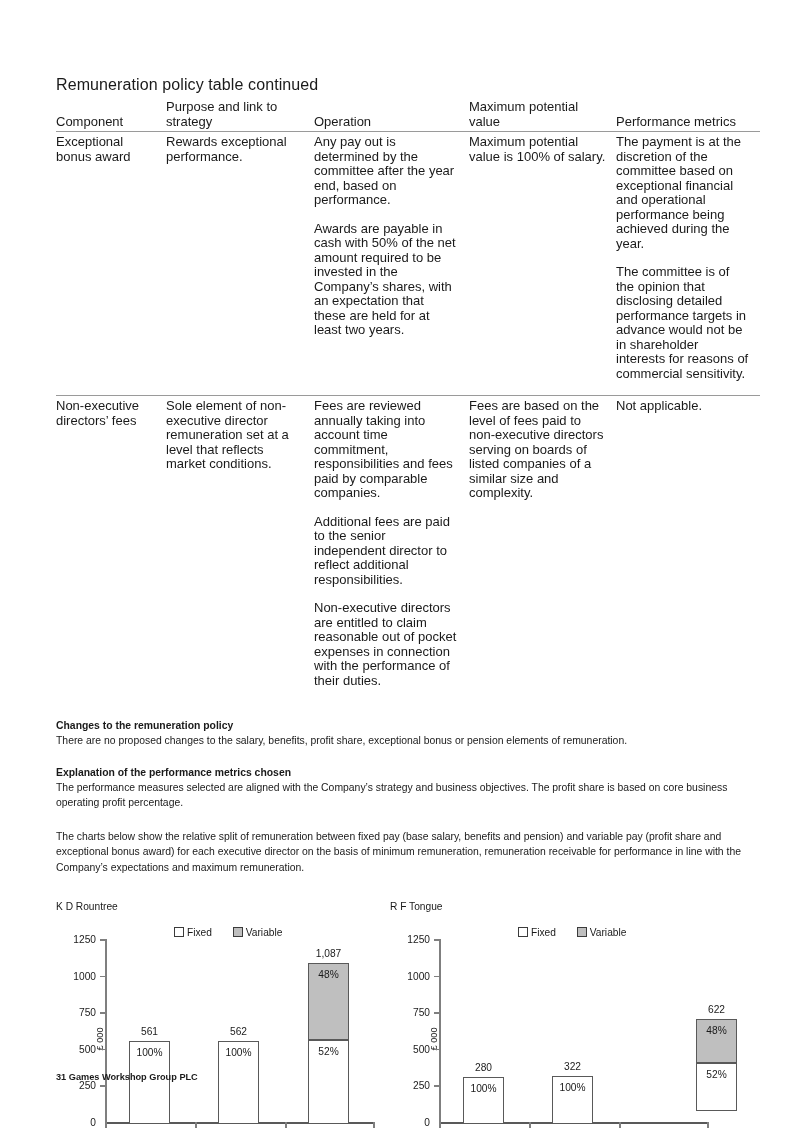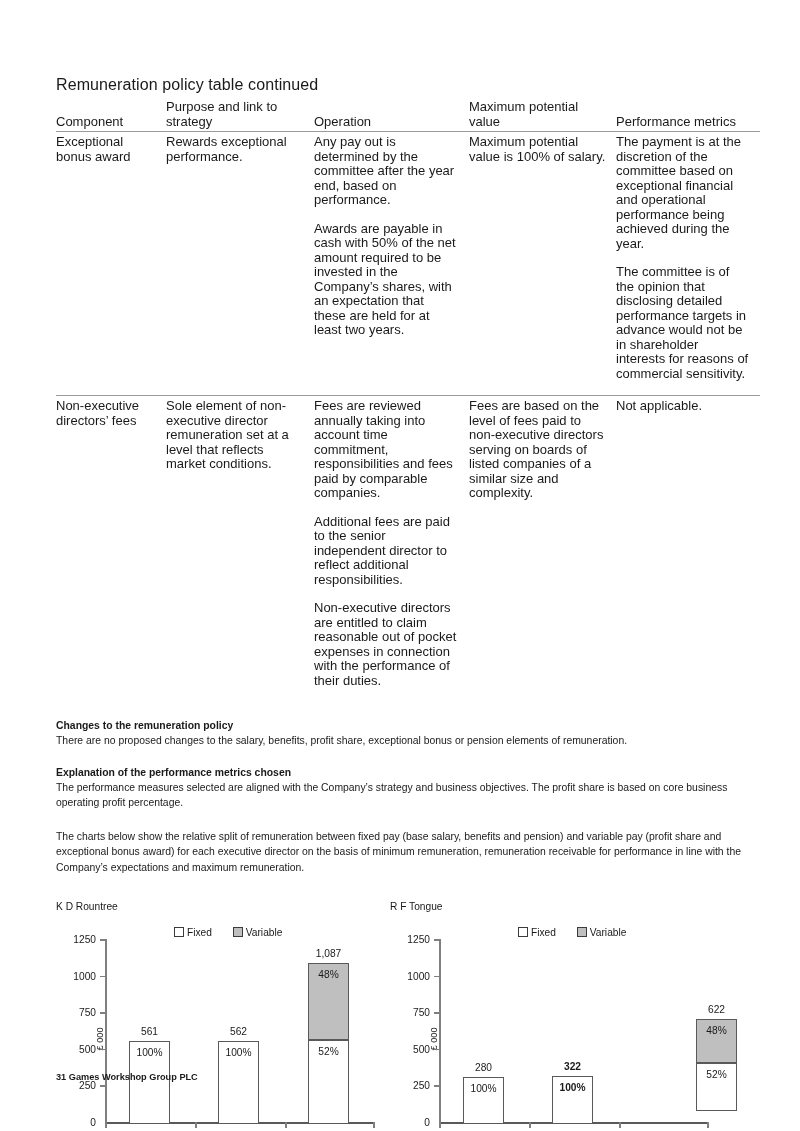--- a/index.html
+++ b/index.html
@@ -268,21 +268,21 @@
         <div class="xtick" style="left:180px;"></div>
         <div class="xtick" style="left:268px;"></div>
 
         <div class="bar" style="left:24px; height:47.5px;">
           <div class="total">280</div>
           <div class="seg fixed" style="height:47.5px;">
             <span class="pct">100%</span>
           </div>
         </div>
 
-        <div class="bar" style="left:113px; height:47.7px;font-weight:bold;">
+        <div class="bar" style="left:113px; height:47.7px;">
           <div class="total">322</div>
           <div class="seg fixed" style="height:47.7px;">
             <span class="pct">100%</span>
           </div>
         </div>
 
         <div class="bar" style="left:209px; height:105px;margin-left:48px;">
           <div class="total">622</div>
           <div class="seg variable" style="height:44.3px;">
             <span class="pct">48%</span>

